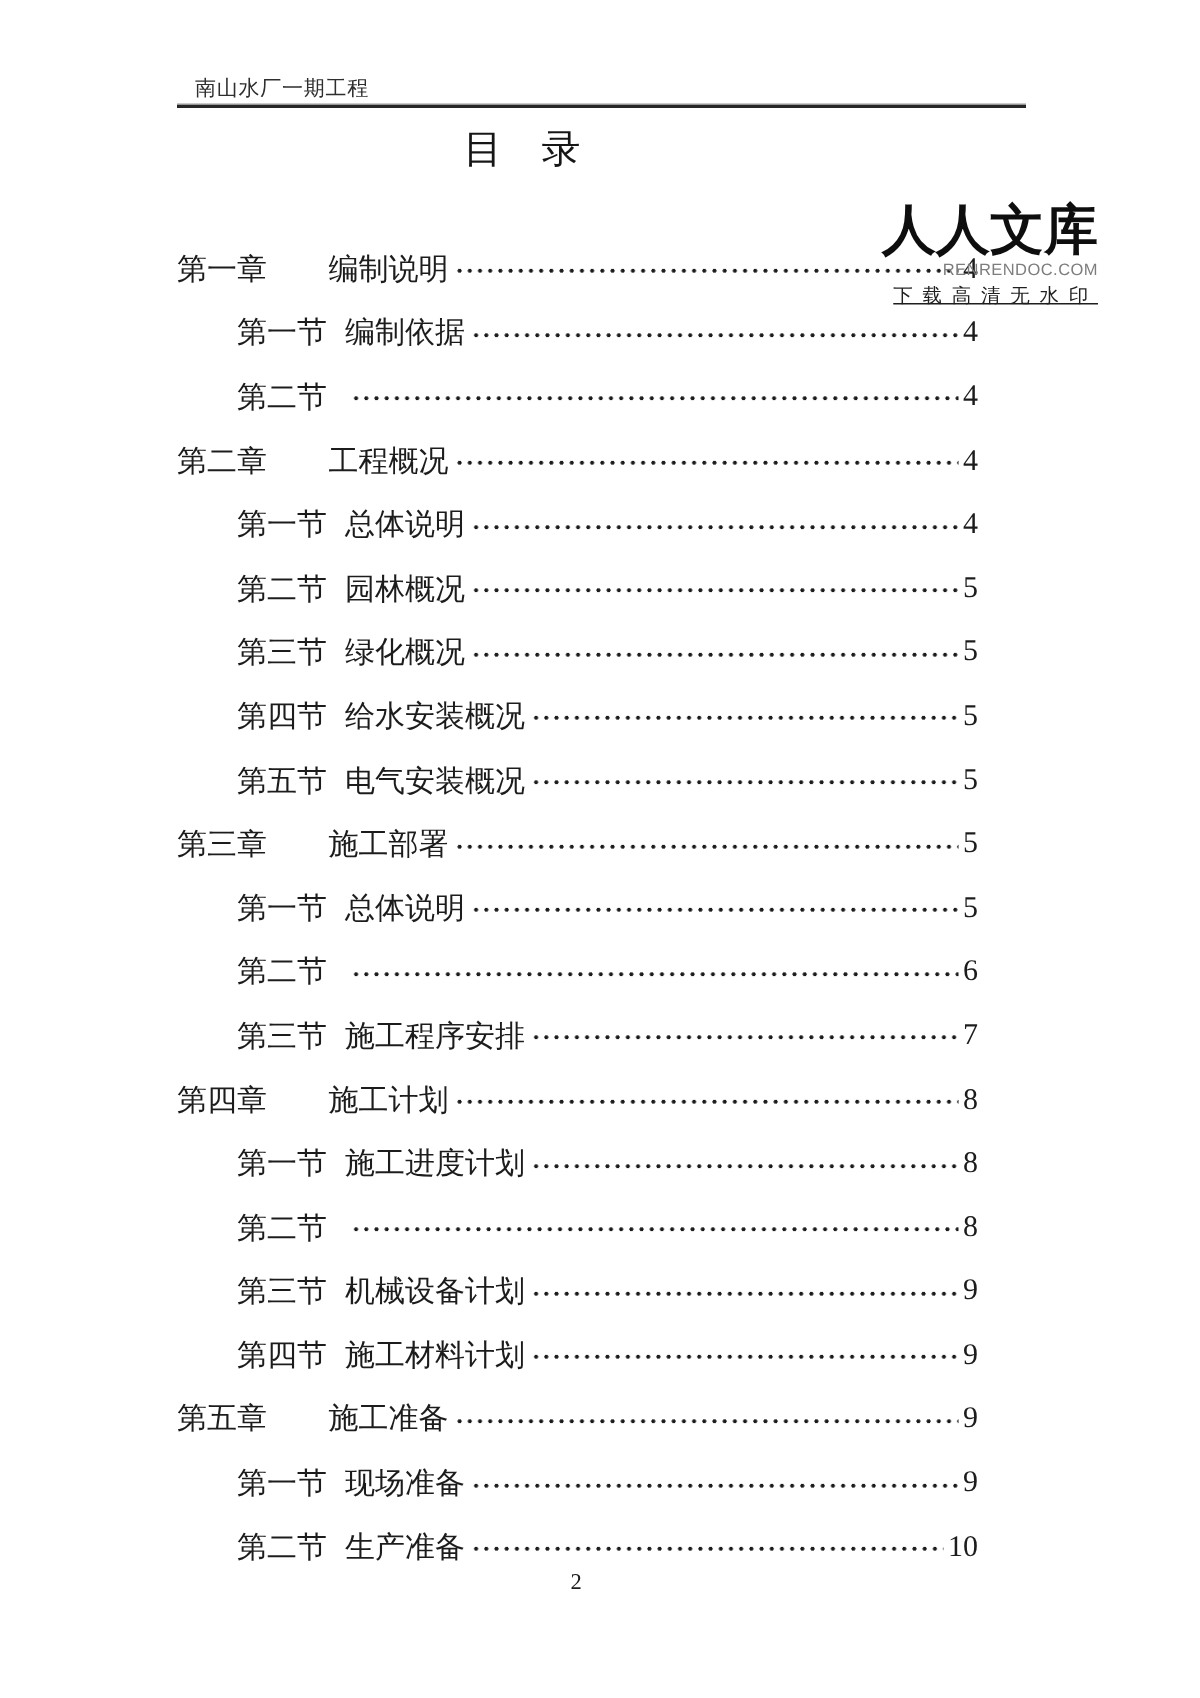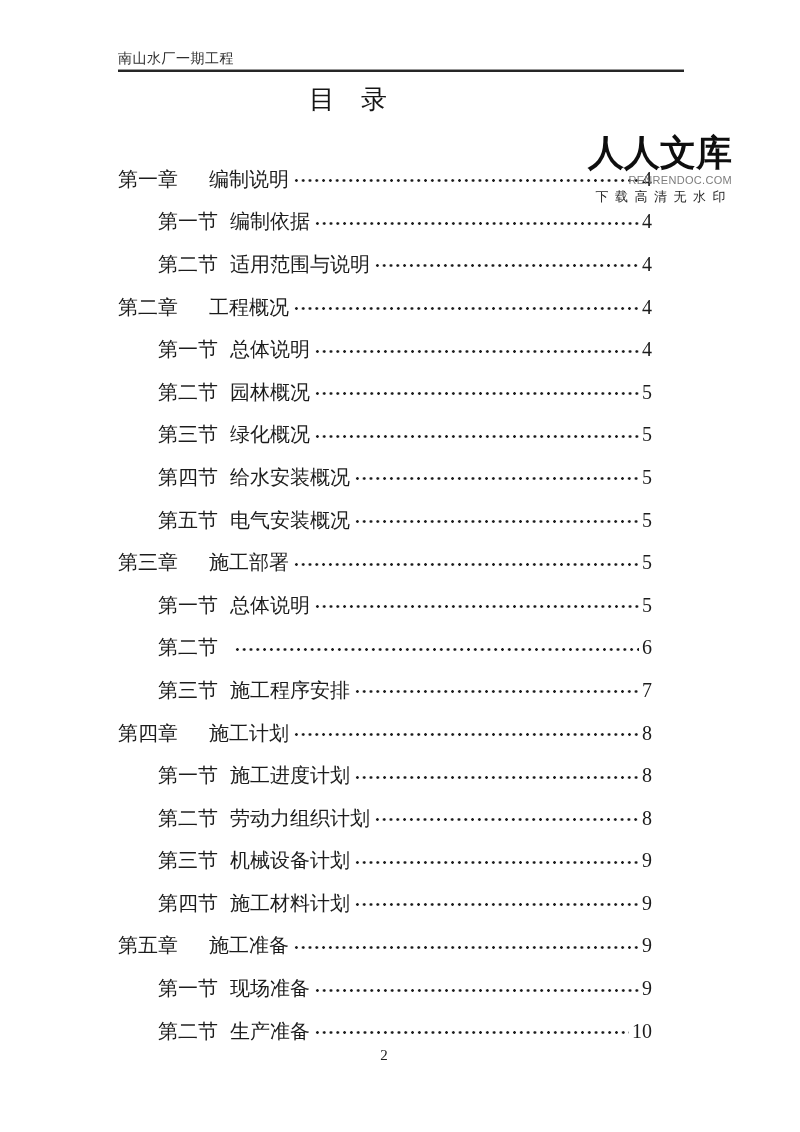--- a/index.html
+++ b/index.html
@@ -7,21 +7,21 @@
   body {
     position:relative;
     background:#ffffff;
     font-family:"Liberation Serif","DejaVu Serif",serif;
     color:#1c1c1c;
     overflow:hidden;
   }
 
   
   .header-text {
-    position:absolute; left:118px; top:50px;
+    position:absolute; left:130px; top:50px;
     font-size:14px; letter-spacing:0.5px; color:#2e2e2e;
     white-space:nowrap;
   }
   .header-rule {
     position:absolute; left:118px; top:69px; width:566px; height:1px;
     border-top:1px solid #979797;
     border-bottom:2px solid #262626;
   }
 
   
@@ -36,21 +36,21 @@
     position:absolute; left:118px; top:158px; width:534px;
     z-index:1;
   }
   .toc-row {
     height:42.6px;
     display:flex; align-items:center;
     font-size:20px; color:#1c1c1c;
     white-space:nowrap;
   }
   .toc-row.section { padding-left:40px; }
-  .toc-row.chapter .toc-label { margin-right:31px; }
+  .toc-row.chapter .toc-label { margin-right:41px; }
   .toc-row.section .toc-label { margin-right:12px; }
   .toc-label, .toc-title { flex:0 0 auto; }
   .dots {
     flex:1 1 auto;
     align-self:center;
     height:5px;
     margin:3px 3px 0 4px;
     background-image:radial-gradient(circle, #1b1b1b 1.15px, rgba(0,0,0,0) 1.55px);
     background-size:6.8px 5px;
     background-repeat:repeat-x;
@@ -70,21 +70,21 @@
   }
   .wm-site {
     font-family:"Liberation Sans","DejaVu Sans",sans-serif;
     font-size:11px; line-height:16px; color:#7d7d7d;
     letter-spacing:0.3px; white-space:nowrap; margin-top:0px;
   }
   .wm-tagline {
     font-family:"Liberation Sans","DejaVu Sans",sans-serif;
     font-size:13px; line-height:15px; color:#1f1f1f;
     letter-spacing:6.5px; white-space:nowrap;
-    margin-top:1px; padding-left:6px;
+    margin-top:1px; padding-left:6px;text-decoration:underline;
   }
 
   
   .footer {
     position:absolute; left:0; top:1047px; width:768px;
     text-align:center; font-size:15px; color:#1c1c1c;
   }
 </style>
 </head>
 <body>
@@ -108,21 +108,20 @@
     <span class="toc-page">4</span>
   </div>
     <div class="toc-row section">
     <span class="toc-label">第一节</span>
     <span class="toc-title">编制依据</span>
     <span class="dots"></span>
     <span class="toc-page">4</span>
   </div>
     <div class="toc-row section">
     <span class="toc-label">第二节</span>
-    <span class="toc-title">适用范围与说明</span>
     <span class="dots"></span>
     <span class="toc-page">4</span>
   </div>
     <div class="toc-row chapter">
     <span class="toc-label">第二章</span>
     <span class="toc-title">工程概况</span>
     <span class="dots"></span>
     <span class="toc-page">4</span>
   </div>
     <div class="toc-row section">
@@ -185,21 +184,20 @@
     <span class="toc-page">8</span>
   </div>
     <div class="toc-row section">
     <span class="toc-label">第一节</span>
     <span class="toc-title">施工进度计划</span>
     <span class="dots"></span>
     <span class="toc-page">8</span>
   </div>
     <div class="toc-row section">
     <span class="toc-label">第二节</span>
-    <span class="toc-title">劳动力组织计划</span>
     <span class="dots"></span>
     <span class="toc-page">8</span>
   </div>
     <div class="toc-row section">
     <span class="toc-label">第三节</span>
     <span class="toc-title">机械设备计划</span>
     <span class="dots"></span>
     <span class="toc-page">9</span>
   </div>
     <div class="toc-row section">

